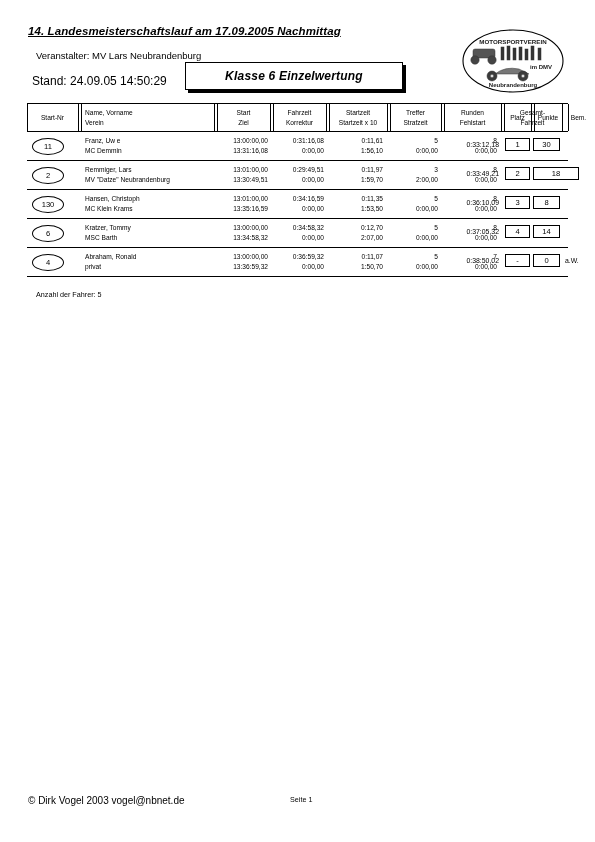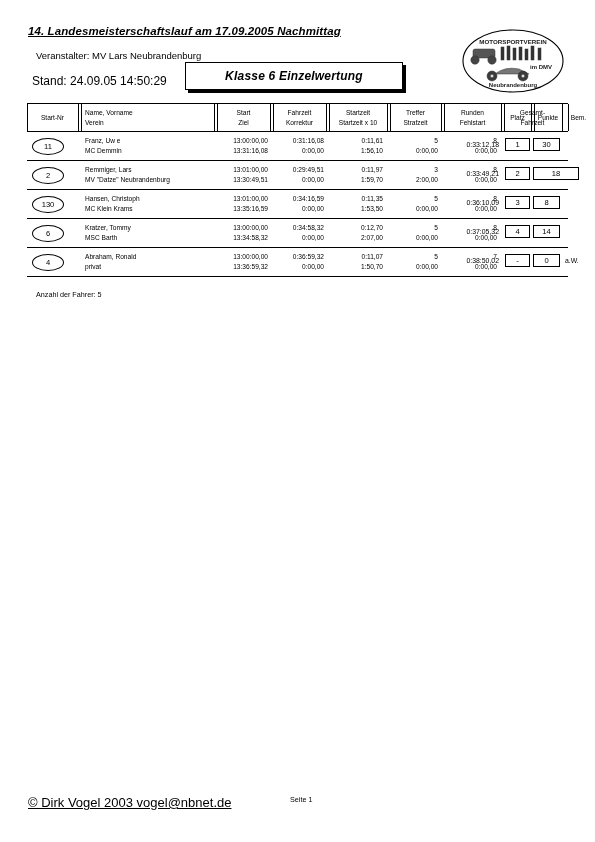--- a/index.html
+++ b/index.html
@@ -101,21 +101,21 @@
   .bem{position:absolute;top:9px;font-size:6.9px;white-space:nowrap;}
 
   .count{
     position:absolute;left:36px;top:290px;
     font-size:7.2px;white-space:nowrap;
   }
 
   
   .foot-copy{
     position:absolute;left:28px;top:795px;
-    font-size:13px;white-space:nowrap;text-decoration:underline;
+    font-size:10px;white-space:nowrap;
   }
   .foot-page{
     position:absolute;left:290px;top:795px;
     font-size:7.2px;white-space:nowrap;
   }
 </style>
 </head>
 <body>
 
 <div class="page">

